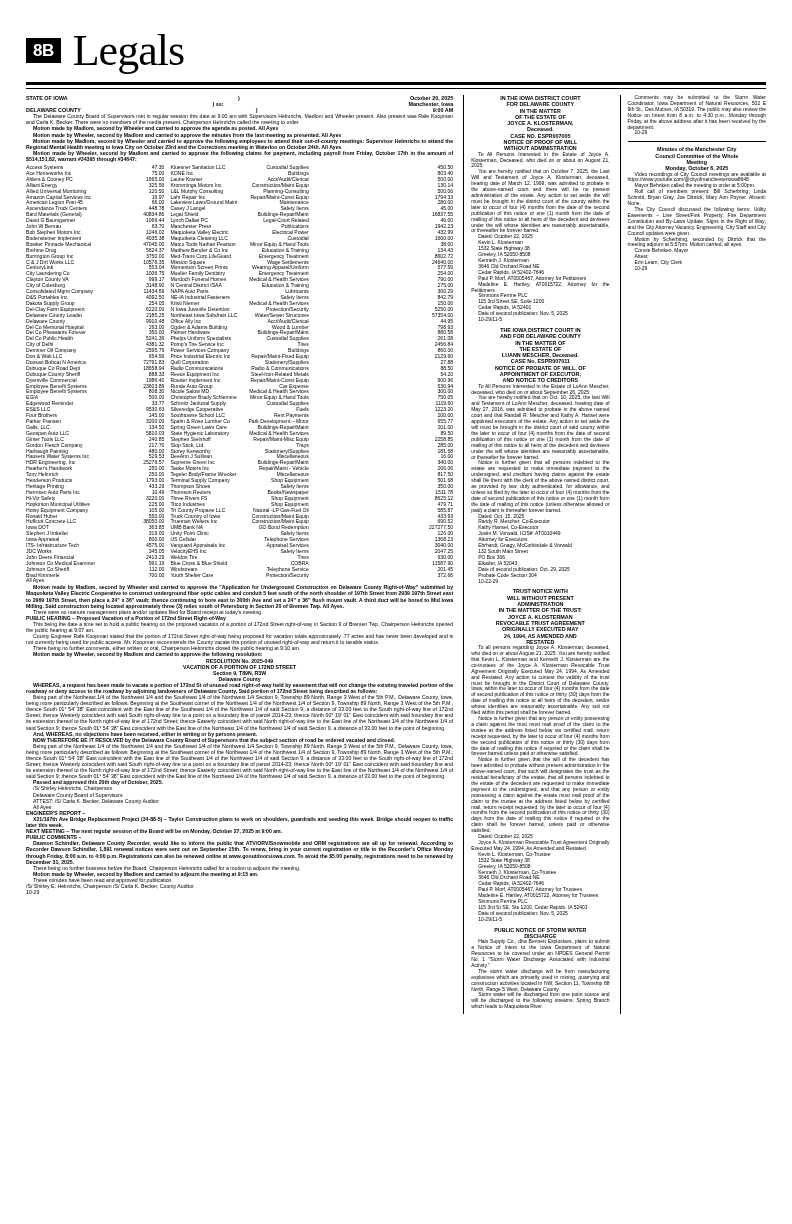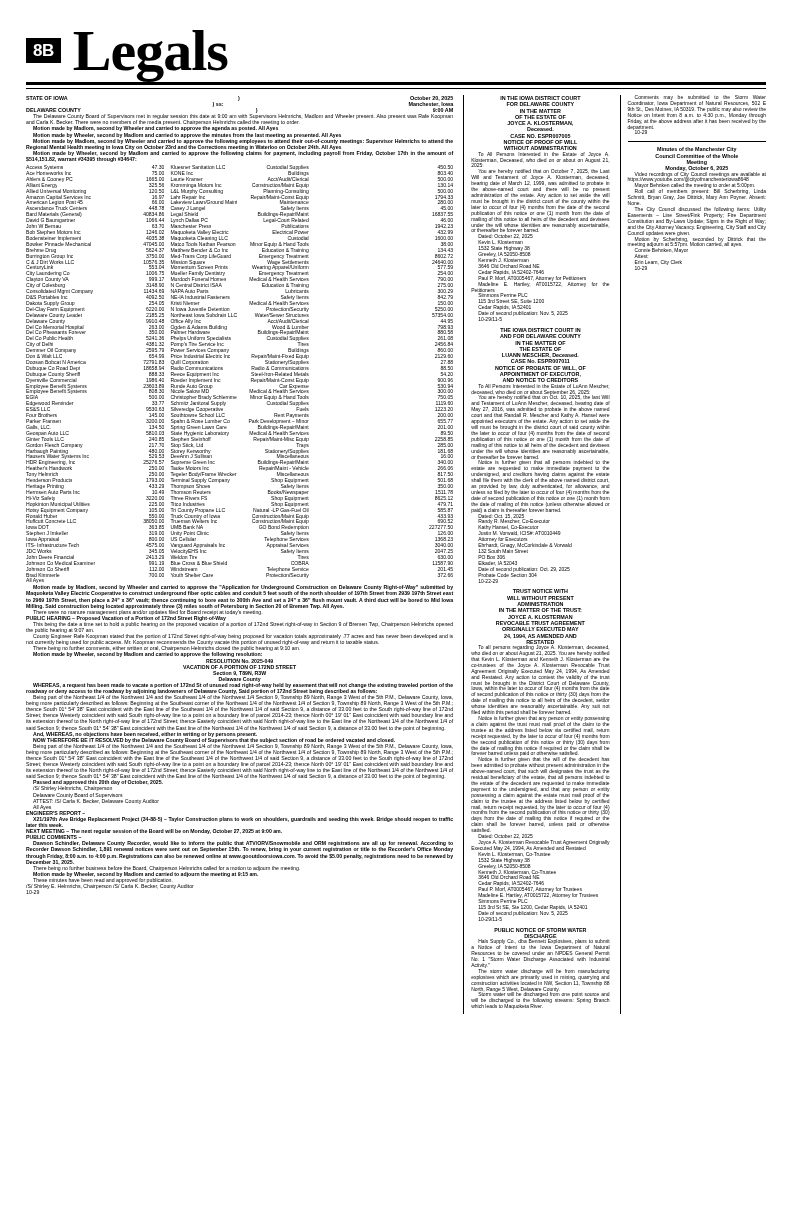--- a/index.html
+++ b/index.html
@@ -31,22 +31,22 @@
     font-weight: bold;
     font-size: 17px;
     padding: 4px 7px 4px 7px;
     line-height: 1;
     margin-top: 16px;
     margin-right: 12px;
     letter-spacing: -0.5px;
   }
   .legals-title {
     font-family: "Liberation Serif", serif;
-    font-weight: bold;
-    font-size: 58px;
+    font-weight: normal;
+    font-size: 44px;
     line-height: 58px;
     letter-spacing: -1px;
   }
   .masthead-right {
     margin-left: auto;
     align-self: flex-end;
     font-size: 11.5px;
     font-weight: bold;
     letter-spacing: 0.4px;
     padding-bottom: 5px;

